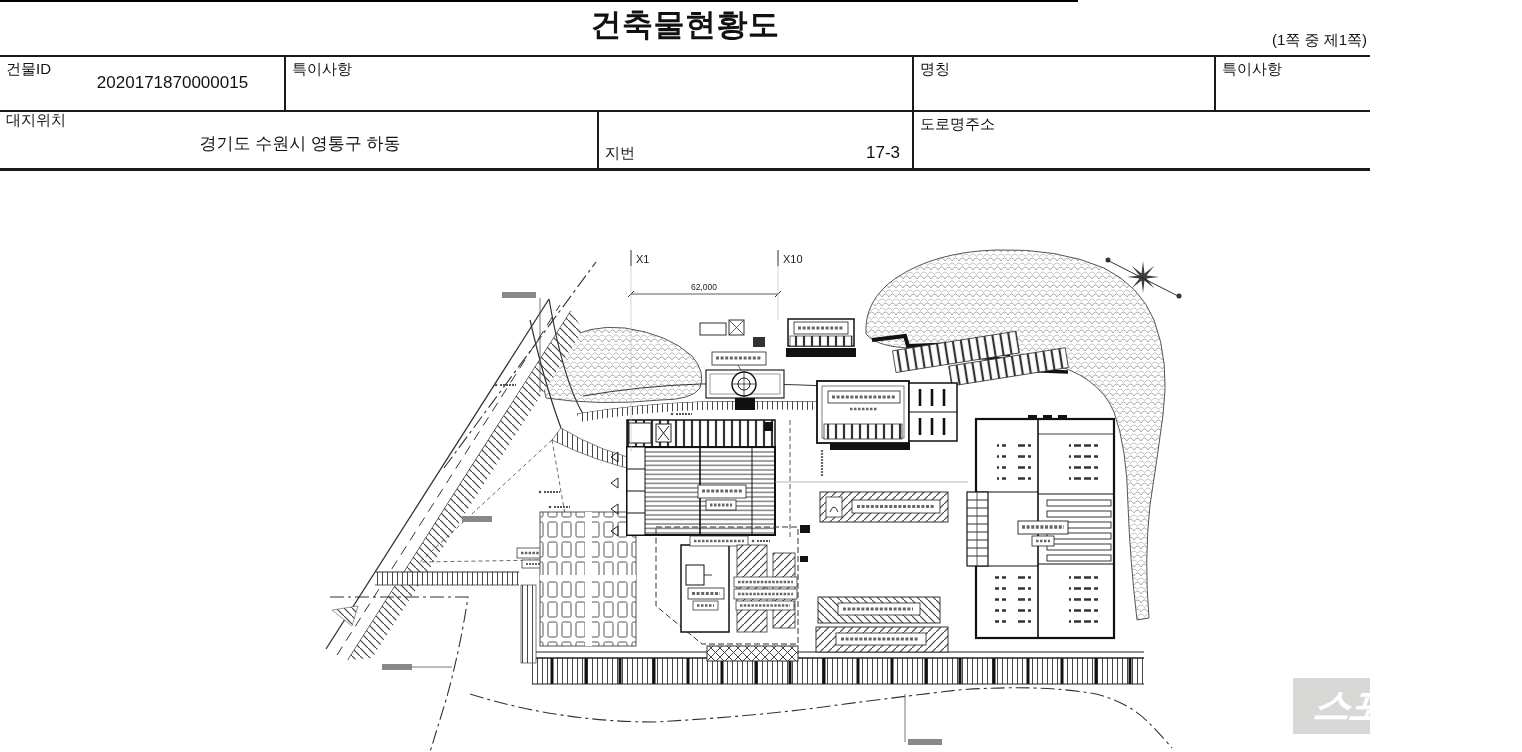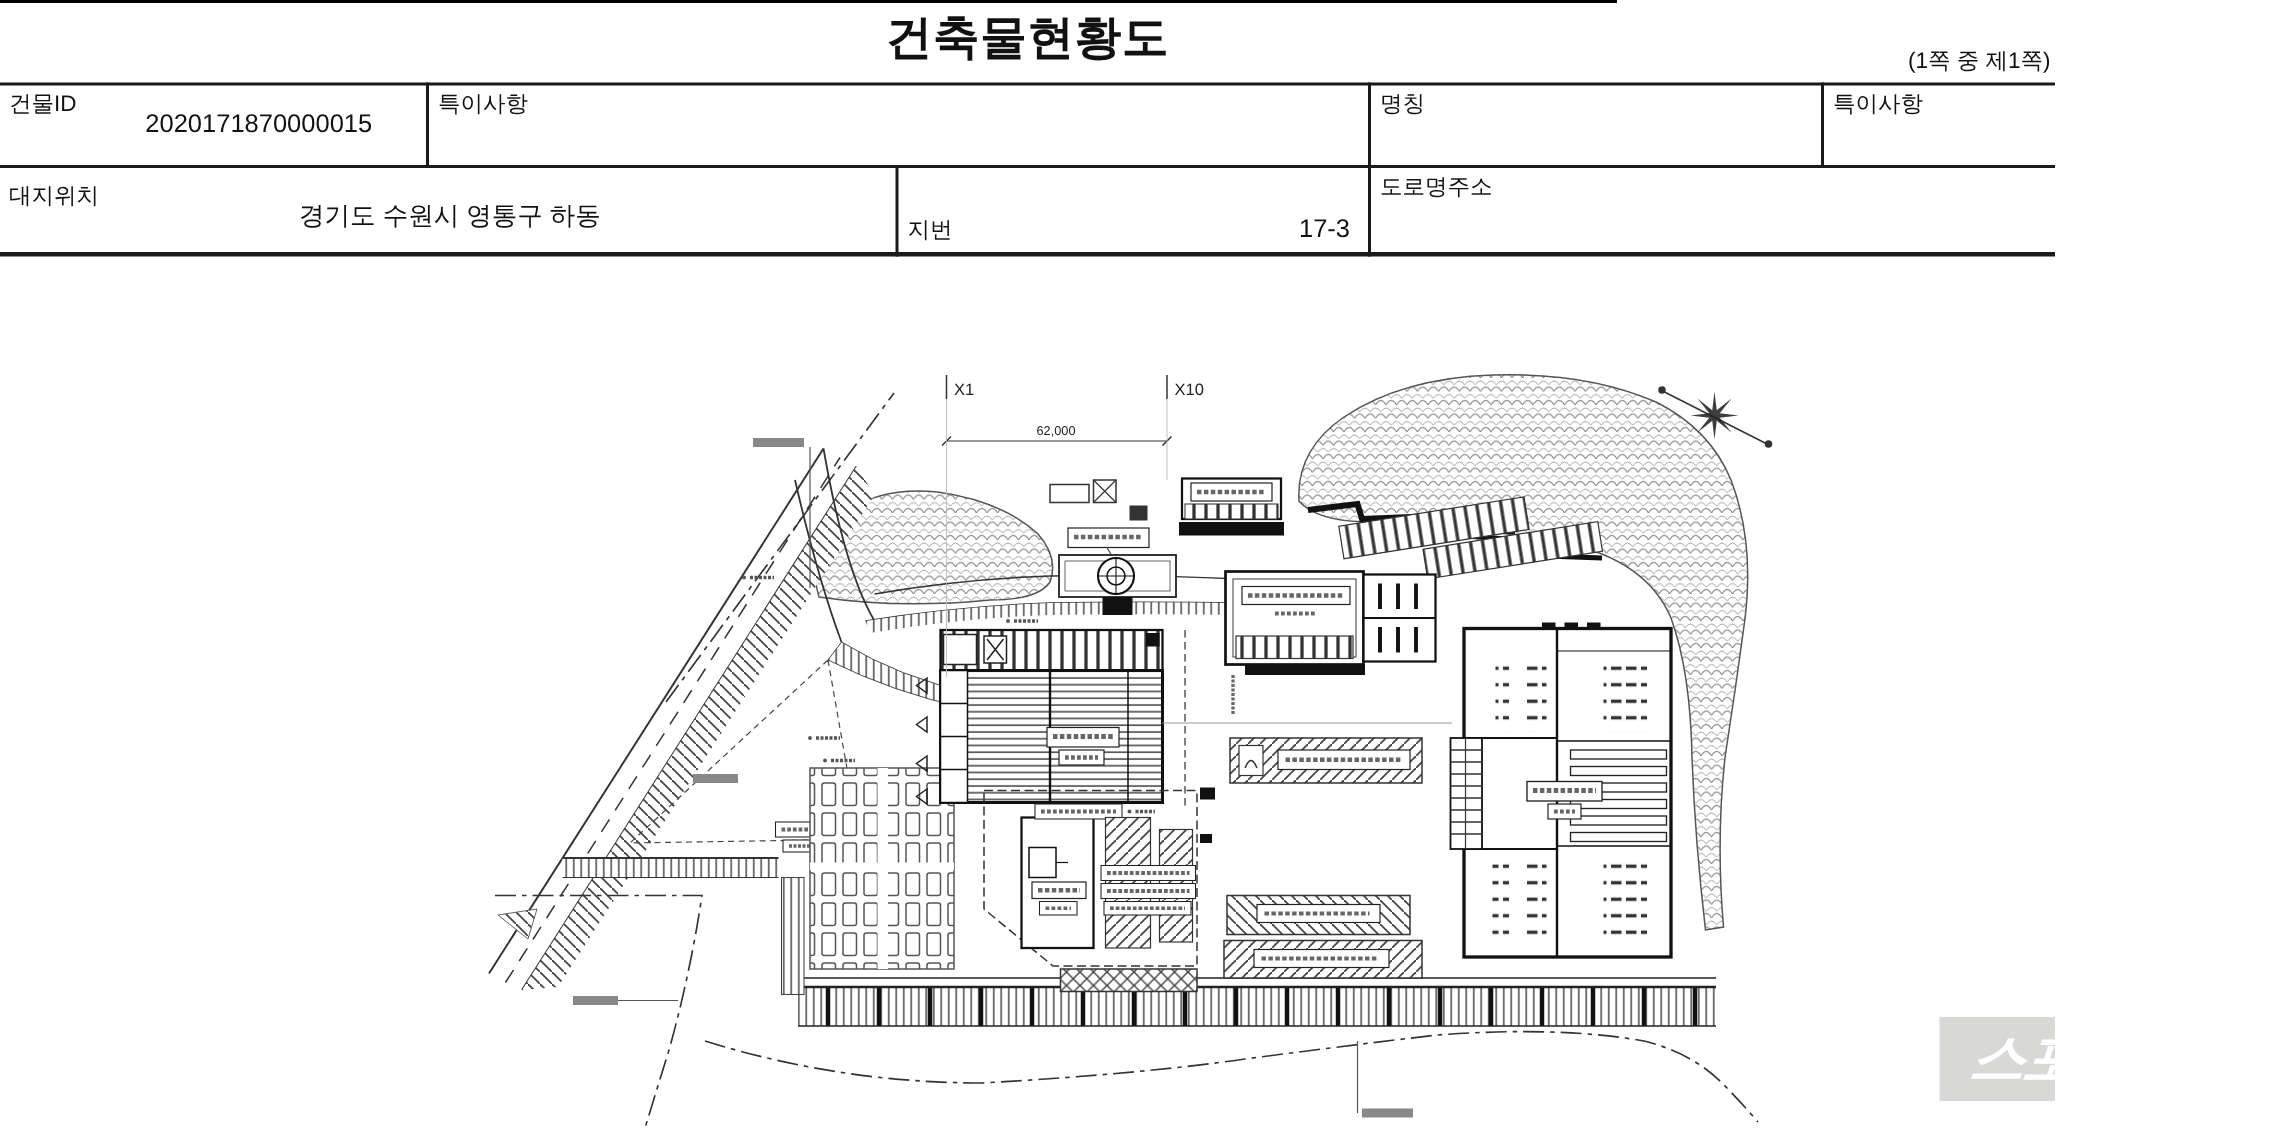--- a/index.html
+++ b/index.html
@@ -41,21 +41,21 @@
   <div class="abs cell-label" style="left:6px;top:60px;">건물ID</div>
   <div class="abs cell-value center" style="left:60px;top:73px;width:225px;">2020171870000015</div>
 
   <div class="abs cell-label" style="left:292px;top:60px;">특이사항</div>
 
   <div class="abs cell-label" style="left:920px;top:60px;">명칭</div>
 
   <div class="abs cell-label" style="left:1222px;top:60px;text-align:center;">특이사항</div>
   <div class="abs cell-value" style="left:1300px;top:85px;"></div>
 
-  <div class="abs cell-label" style="left:6px;top:121px;">대지위치</div>
+  <div class="abs cell-label" style="left:6px;top:111px;">대지위치</div>
   <div class="abs cell-value center" style="left:80px;top:132px;width:440px;">경기도 수원시 영통구 하동</div>
 
   <div class="abs cell-label" style="left:605px;top:124px;margin-top:20px;">지번</div>
   <div class="abs cell-value right" style="left:700px;top:143px;width:200px;">17-3</div>
 
   <div class="abs cell-label" style="left:920px;top:115px;">도로명주소</div>
 
   <svg class="abs" style="left:300px;top:234px;" width="930" height="520" viewBox="300 234 930 520">
     <defs>
       <pattern id="scales" width="14" height="9" patternUnits="userSpaceOnUse">

